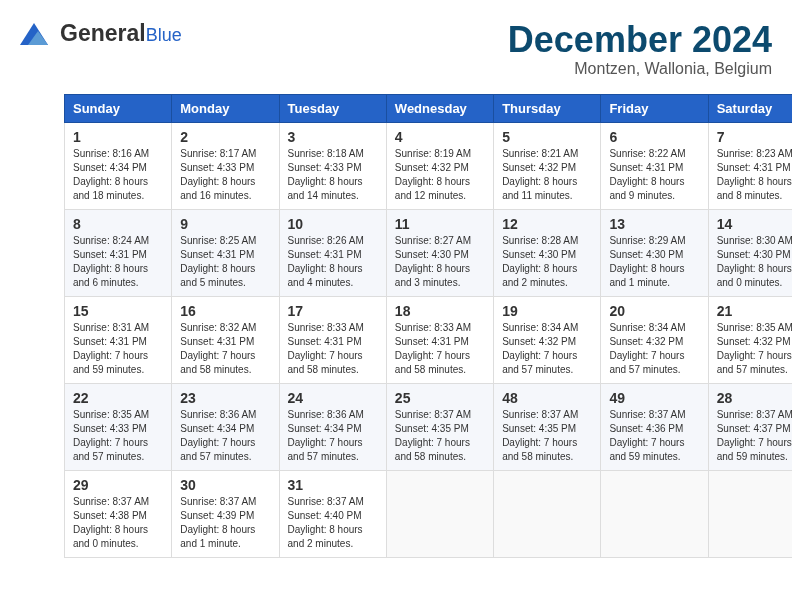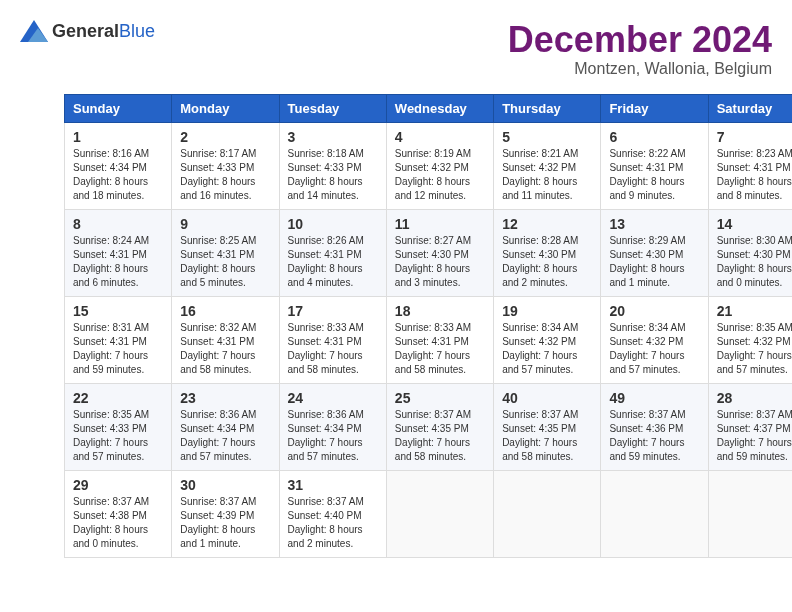--- a/index.html
+++ b/index.html
@@ -24,21 +24,21 @@
     .logo-icon {
       width: 28px;
       height: 22px;
     }
     .title-area {
       text-align: right;
     }
     .month-title {
       font-size: 36px;
       font-weight: bold;
-      color: #701a75;
+      color: #0c4a6e;
       line-height: 1.1;
     }
     .location-title {
       font-size: 16px;
       color: #555;
     }
     .calendar-table {
       width: 100%;
       border-collapse: collapse;
       border: 1px solid #ccc;
@@ -84,21 +84,21 @@
 </head>
 <body>
 
 <div class="header-area">
   <div class="logo">
     <svg class="logo-icon" viewBox="0 0 28 22" xmlns="http://www.w3.org/2000/svg">
       <polygon points="0,22 14,0 28,22" fill="#2563c7"></polygon>
       <polygon points="8,22 18,8 28,22" fill="#5b9bd5"></polygon>
     </svg>
     <span>
-      <span style="font-size:18px;font-weight:bold;color:#333;">General</span><span style="font-size:18px;font-weight:normal;color:#2563c7;">Blue</span>
+      <span style="font-size:23px;font-weight:bold;color:#333;margin-left:8px;">General</span><span style="font-size:18px;font-weight:normal;color:#2563c7;">Blue</span>
     </span>
   </div>
   <div class="title-area">
     <div class="month-title">December 2024</div>
     <div class="location-title">Montzen, Wallonia, Belgium</div>
   </div>
 </div>
 
 <table class="calendar-table">
   <thead>
@@ -264,21 +264,21 @@
           Sunrise: 8:36 AM<br>Sunset: 4:34 PM<br>Daylight: 7 hours and 57 minutes.
         </span>
       </td>
         <td>
         <span class="day-number">25</span>
         <span class="day-info">
           Sunrise: 8:37 AM<br>Sunset: 4:35 PM<br>Daylight: 7 hours and 58 minutes.
         </span>
       </td>
         <td>
-        <span class="day-number">40</span>
+        <span class="day-number">48</span>
         <span class="day-info">
           Sunrise: 8:37 AM<br>Sunset: 4:35 PM<br>Daylight: 7 hours and 58 minutes.
         </span>
       </td>
         <td>
         <span class="day-number">49</span>
         <span class="day-info">
           Sunrise: 8:37 AM<br>Sunset: 4:36 PM<br>Daylight: 7 hours and 59 minutes.
         </span>
       </td>

